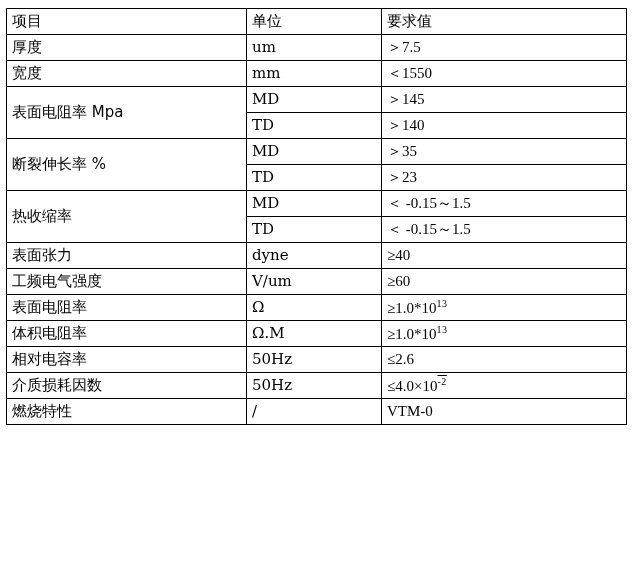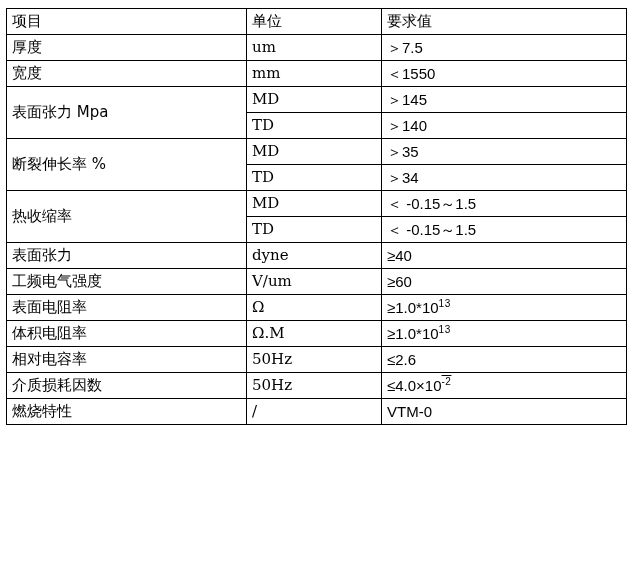--- a/index.html
+++ b/index.html
@@ -32,21 +32,21 @@
     vertical-align: middle;
     font-size: 15px;
     line-height: 1.15;
     height: 26px;
     box-sizing: border-box;
   }
   col.c-item { width: 240px; }
   col.c-unit { width: 135px; }
   col.c-val  { width: 245px; }
   .val {
-    font-family: Liberation Sans, sans-serif;
+    font-family: Liberation Serif, serif;
     font-size: 15px;
     white-space: nowrap;
   }
   td.item {
     font-family: "DejaVu Sans", "Liberation Sans", sans-serif;
     font-size: 14px;
   }
   td.unit {
     font-family: "DejaVu Serif", "Liberation Serif", serif;
     font-size: 13px;
@@ -83,37 +83,37 @@
         <td class="val">＞7.5</td>
       </tr>
 
       <tr>
         <td class="item">宽度</td>
         <td class="unit">mm</td>
         <td class="val">＜1550</td>
       </tr>
 
       <tr>
-        <td class="item" rowspan="2">表面张力 Mpa</td>
+        <td class="item" rowspan="2">表面电阻率 Mpa</td>
         <td class="unit">MD</td>
         <td class="val">＞145</td>
       </tr>
       <tr>
         <td class="unit">TD</td>
         <td class="val">＞140</td>
       </tr>
 
       <tr>
         <td class="item" rowspan="2">断裂伸长率 %</td>
         <td class="unit">MD</td>
         <td class="val">＞35</td>
       </tr>
       <tr>
         <td class="unit">TD</td>
-        <td class="val">＞34</td>
+        <td class="val">＞23</td>
       </tr>
 
       <tr>
         <td class="item" rowspan="2">热收缩率</td>
         <td class="unit">MD</td>
         <td class="val">＜ -0.15～1.5</td>
       </tr>
       <tr>
         <td class="unit">TD</td>
         <td class="val">＜ -0.15～1.5</td>

